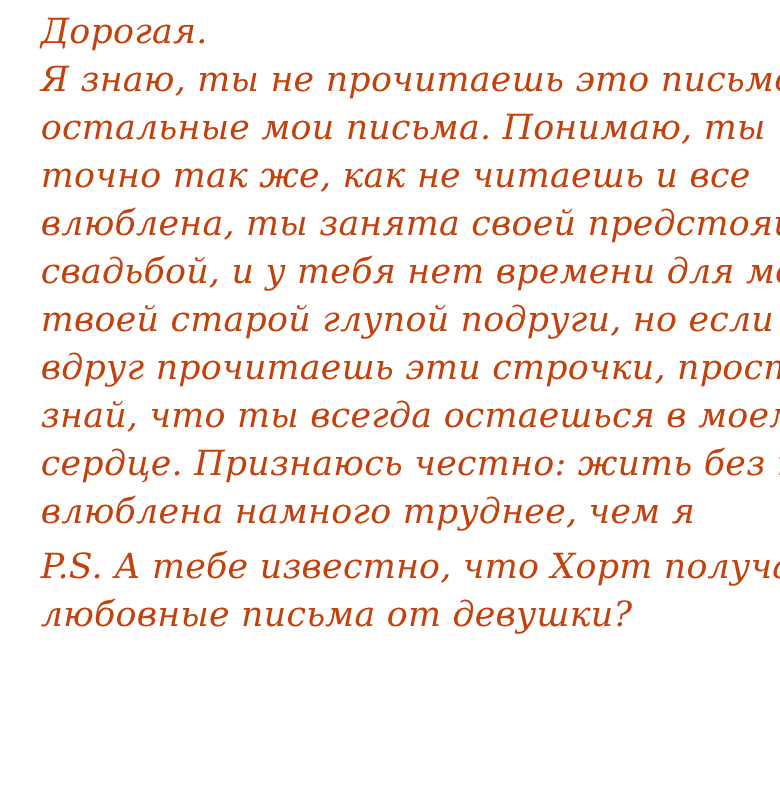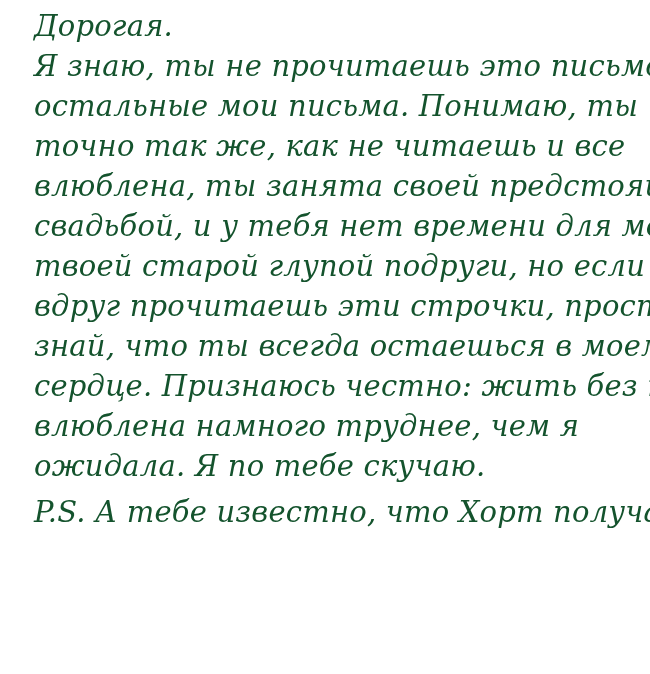--- a/index.html
+++ b/index.html
@@ -12,21 +12,21 @@
     width: 650px;
     height: 674px;
     background: #ffffff;
     overflow: hidden;
     box-sizing: border-box;
     padding: 6px 14px 0 34px;
     font-family: "DejaVu Serif", "Liberation Serif", serif;
     font-style: italic;
     font-size: 29px;
     line-height: 40px;
-    color: #14532d;
+    color: #c2410c;
   }
   .line {
     white-space: nowrap;
     letter-spacing: 0.2px;
   }
   .signature-block {
     margin-top: 18px;
   }
   .ps-block {
     margin-top: 6px;
@@ -43,21 +43,21 @@
     <div class="line">Я знаю, ты не прочитаешь это письмо —</div>
     <div class="line">остальные мои письма. Понимаю, ты</div>
     <div class="line">точно так же, как не читаешь и все</div>
     <div class="line">влюблена, ты занята своей предстоящей</div>
     <div class="line">свадьбой, и у тебя нет времени для меня,</div>
     <div class="line">твоей старой глупой подруги, но если ты</div>
     <div class="line">вдруг прочитаешь эти строчки, просто</div>
     <div class="line">знай, что ты всегда остаешься в моем</div>
     <div class="line">сердце. Признаюсь честно: жить без тебя</div>
     <div class="line">влюблена намного труднее, чем я</div>
-    <div class="line">ожидала. Я по тебе скучаю.</div>
   </div>
 
 
   <div class="ps-block">
     <div class="line">P.S. А тебе известно, что Хорт получает</div>
+    <div class="line">любовные письма от девушки?</div>
   </div>
 
 </div>
 
 </body></html>

